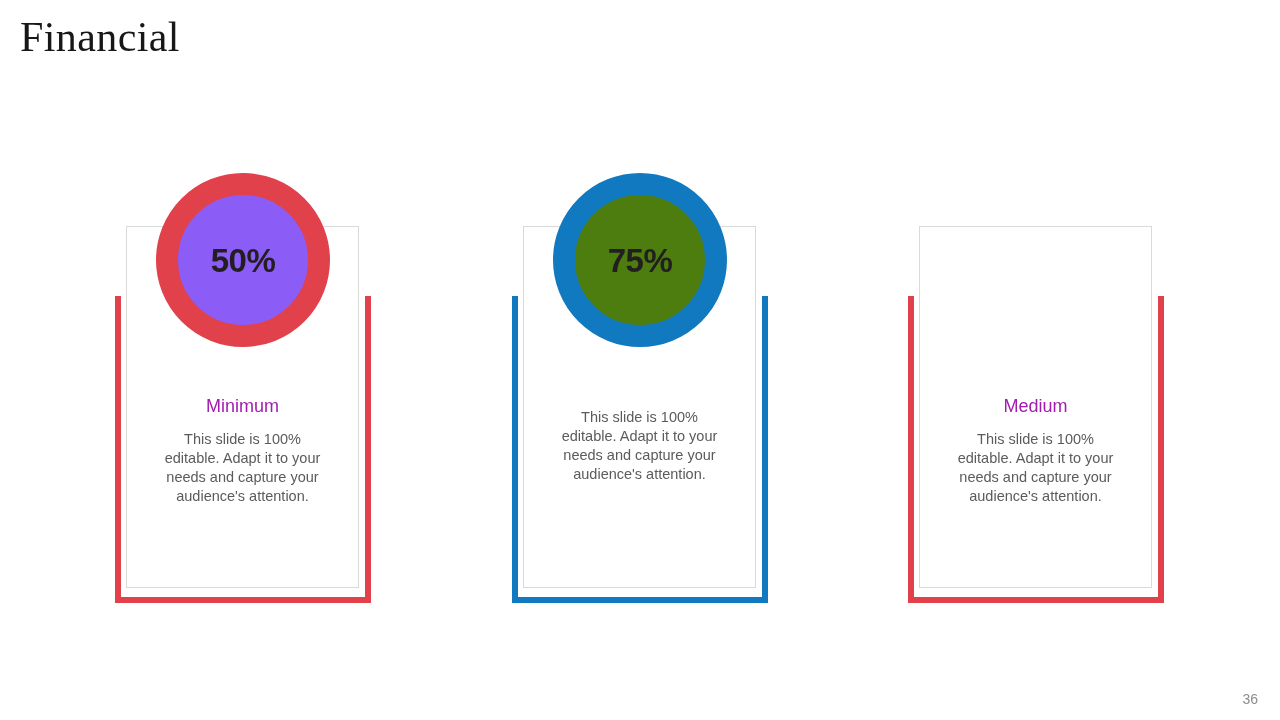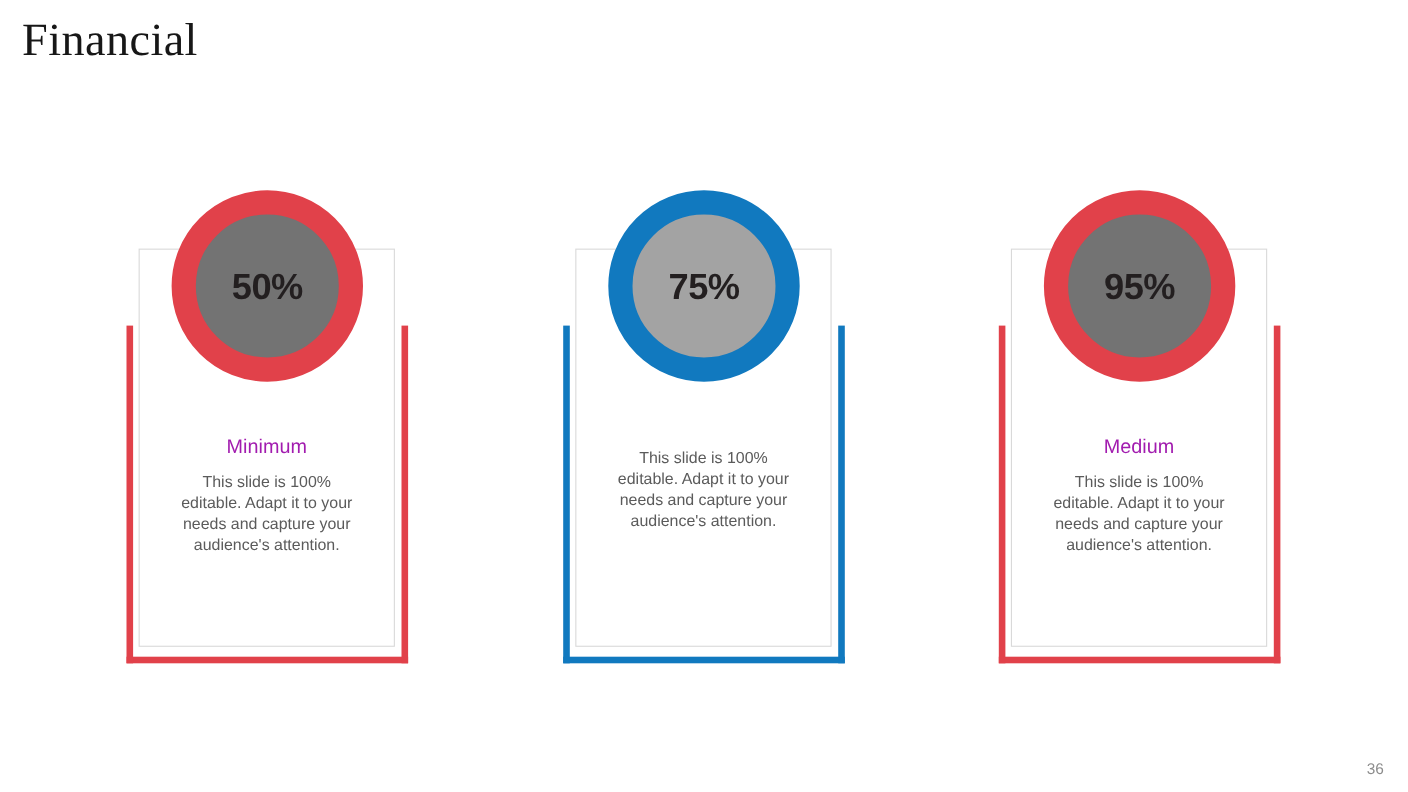--- a/index.html
+++ b/index.html
@@ -82,30 +82,30 @@
   }
 
   
   .card-circle {
     position: absolute;
     left: 49px;
     top: 3px;
     width: 174px;
     height: 174px;
     border-radius: 50%;
-    background: #737373;
+    background: #8b5cf6;
     border: 22px solid #e1414a;
     box-sizing: border-box;
     display: flex;
     align-items: center;
     justify-content: center;
     z-index: 5;
   }
   .card-2 .card-circle {
-    background: #a3a3a3;
+    background: #4d7c0f;
     border-color: #1179bf;
   }
 
   .card-circle-value {
     font-family: "Liberation Sans", sans-serif;
     font-weight: bold;
     font-size: 33px;
     line-height: 33px;
     color: #231f20;
     letter-spacing: -0.5px;
@@ -178,23 +178,20 @@
       <span class="card-circle-value">75%</span>
     </div>
     <div class="card-text">
       <div class="card-body">This slide is 100% editable. Adapt it to your needs and capture your audience's attention.</div>
     </div>
   </div>
 
   <div class="card card-3">
     <div class="card-inner-box"></div>
     <div class="card-bracket"></div>
-    <div class="card-circle">
-      <span class="card-circle-value">95%</span>
-    </div>
     <div class="card-text">
       <div class="card-heading">Medium</div>
       <div class="card-body">This slide is 100% editable. Adapt it to your needs and capture your audience's attention.</div>
     </div>
   </div>
 
 </div>
 
 <div class="page-number">36</div>
 

